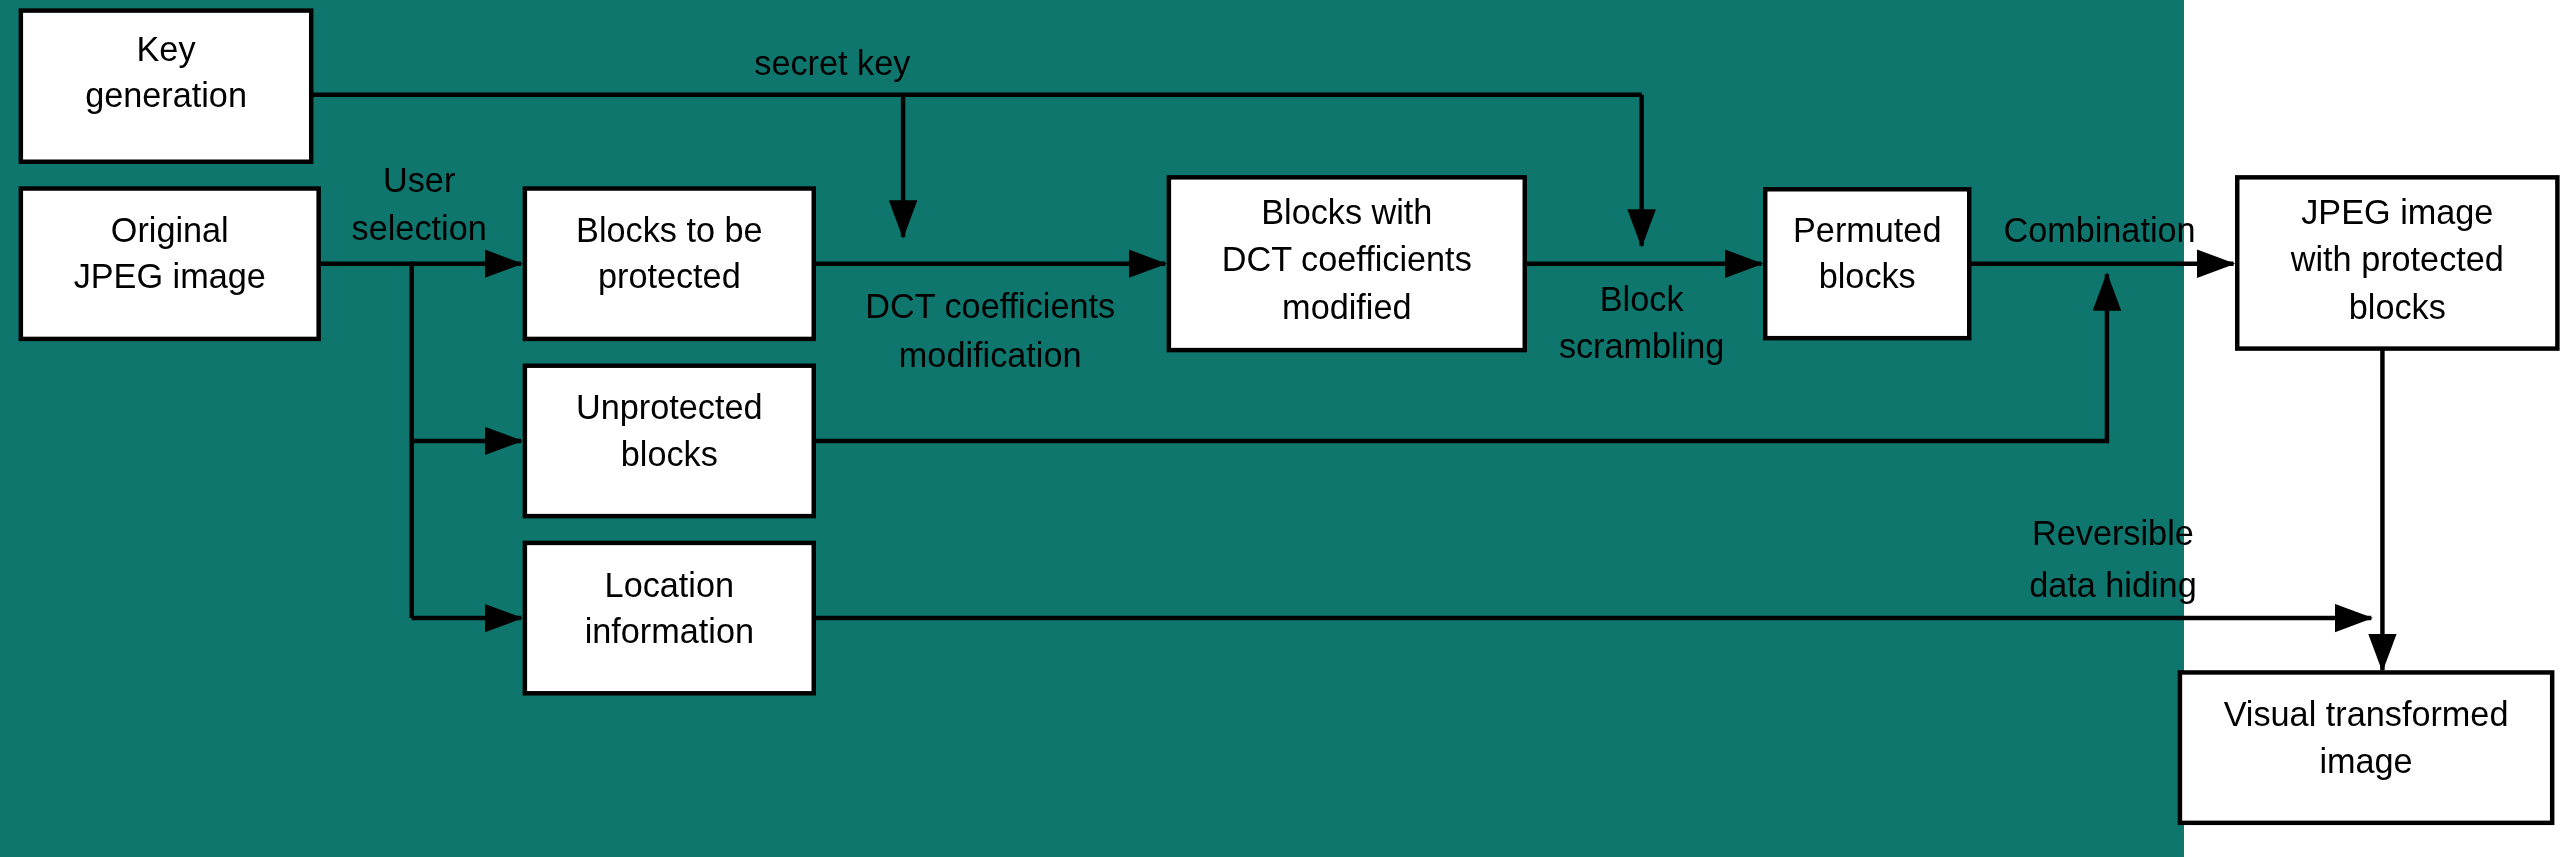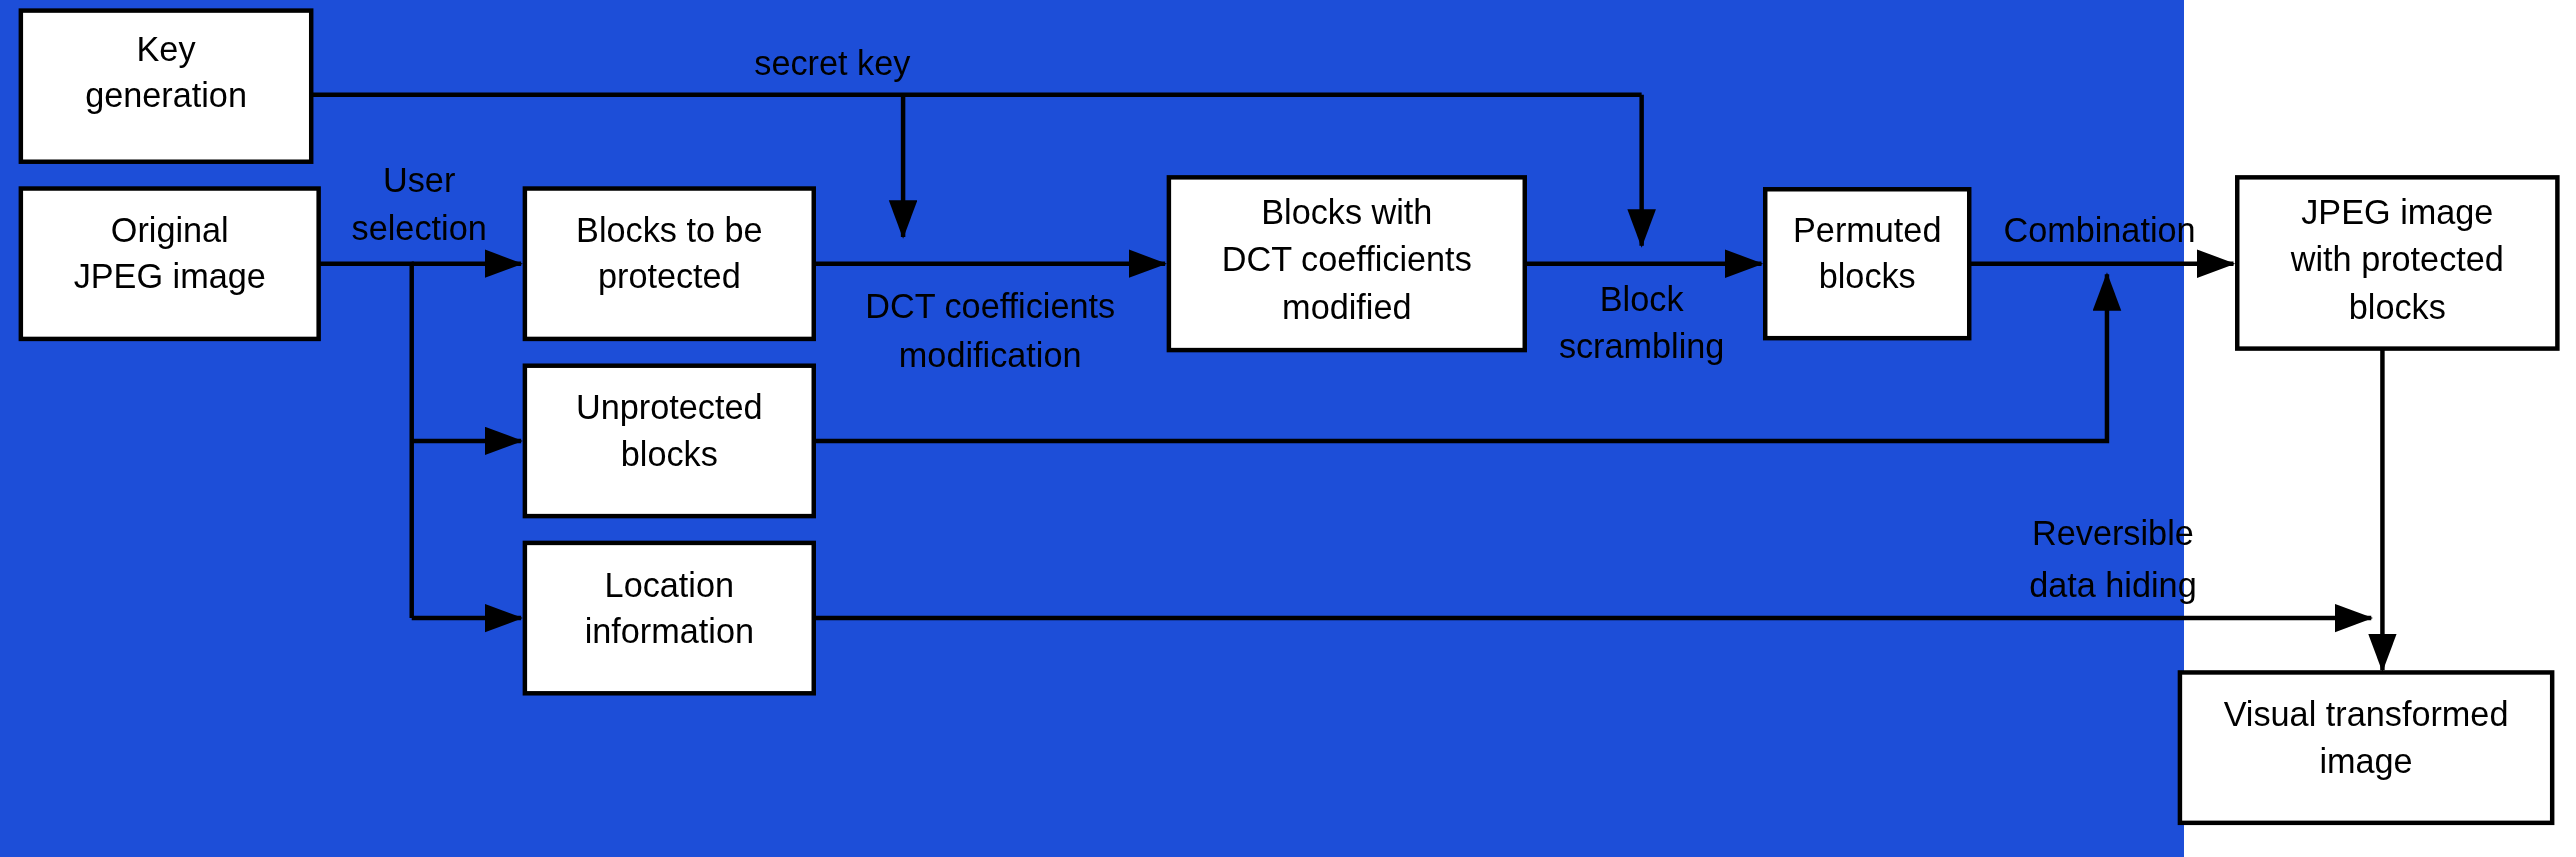--- a/index.html
+++ b/index.html
@@ -4,21 +4,21 @@
 <style>
   html, body {
     margin: 0;
     padding: 0;
     background: #ffffff;
   }
   #diagram-root {
     position: relative;
     width: 2184px;
     height: 858px;
-    background: #1d4ed8;
+    background: #0f766e;
     font-family: "Liberation Sans", sans-serif;
   }
   svg.flow {
     position: absolute;
     inset: 0;
     width: 2576px;
     height: 858px;
     display: block;
   }
   .node-label, .edge-label {

